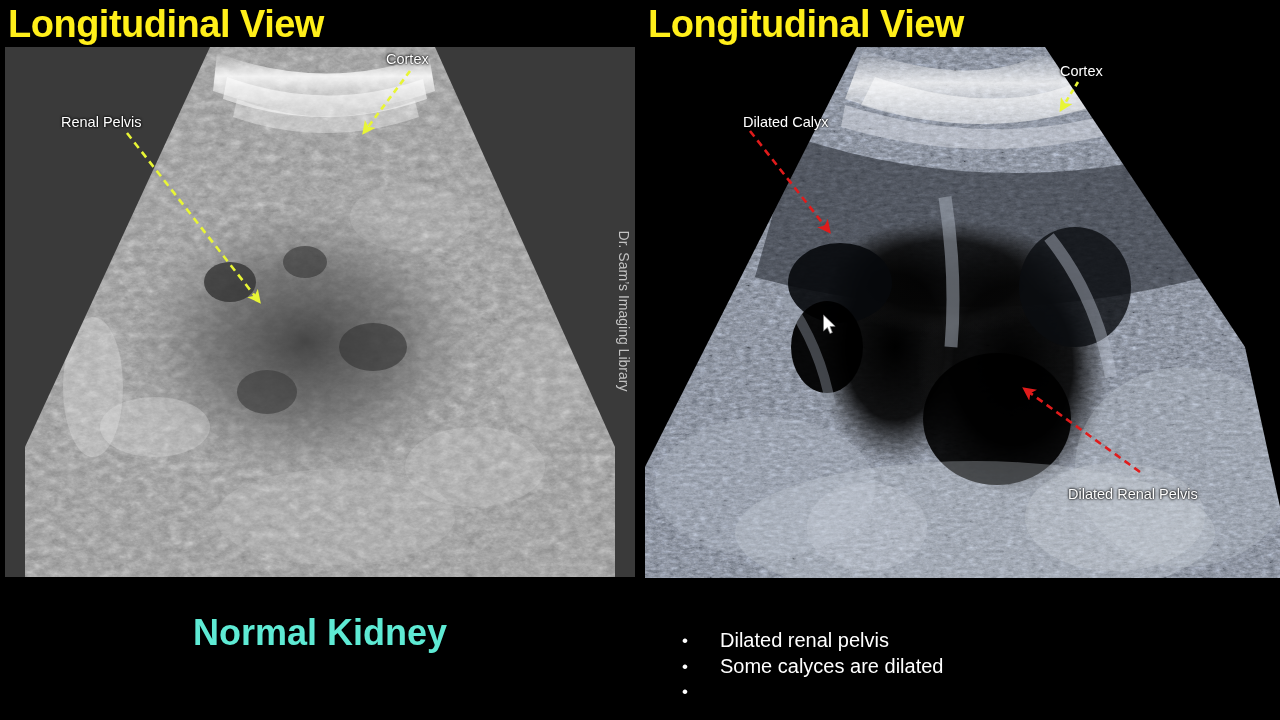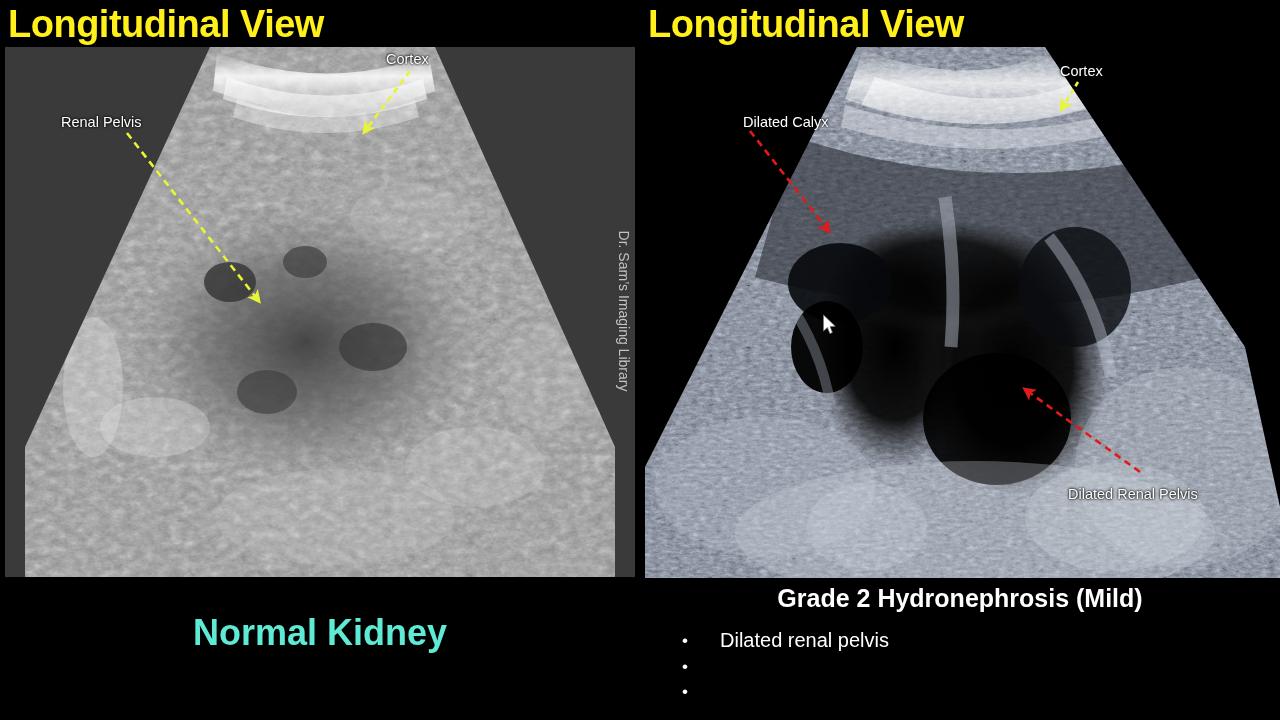--- a/index.html
+++ b/index.html
@@ -222,28 +222,28 @@
   <svg id="cursor" viewBox="0 0 16 22">
     <path d="M1.5,1 L1.5,17 L5.4,13.4 L7.9,19.6 L10.4,18.5 L8,12.6 L13.2,12.3 Z" fill="#ffffff" stroke="#7a7a7a" stroke-width="0.7"></path>
   </svg>
 
   <div id="watermark">
     <span>Dr. Sam’s Imaging Library</span>
   </div>
 
   <div id="caption-left">Normal Kidney</div>
 
-  <div id="caption-right-title">Grade 2 Hydronephrosis (Mild)</div>
 
   <div id="bullets">
     <div class="bullet-row">
       <span class="bullet-dot">•</span>
       <span class="bullet-text">Dilated renal pelvis</span>
     </div>
     <div class="bullet-row">
       <span class="bullet-dot">•</span>
+      <span class="bullet-text">Some calyces are dilated</span>
     </div>
     <div class="bullet-row">
       <span class="bullet-dot">•</span>
     </div>
   </div>
 
 </div>
 
 </body></html>

